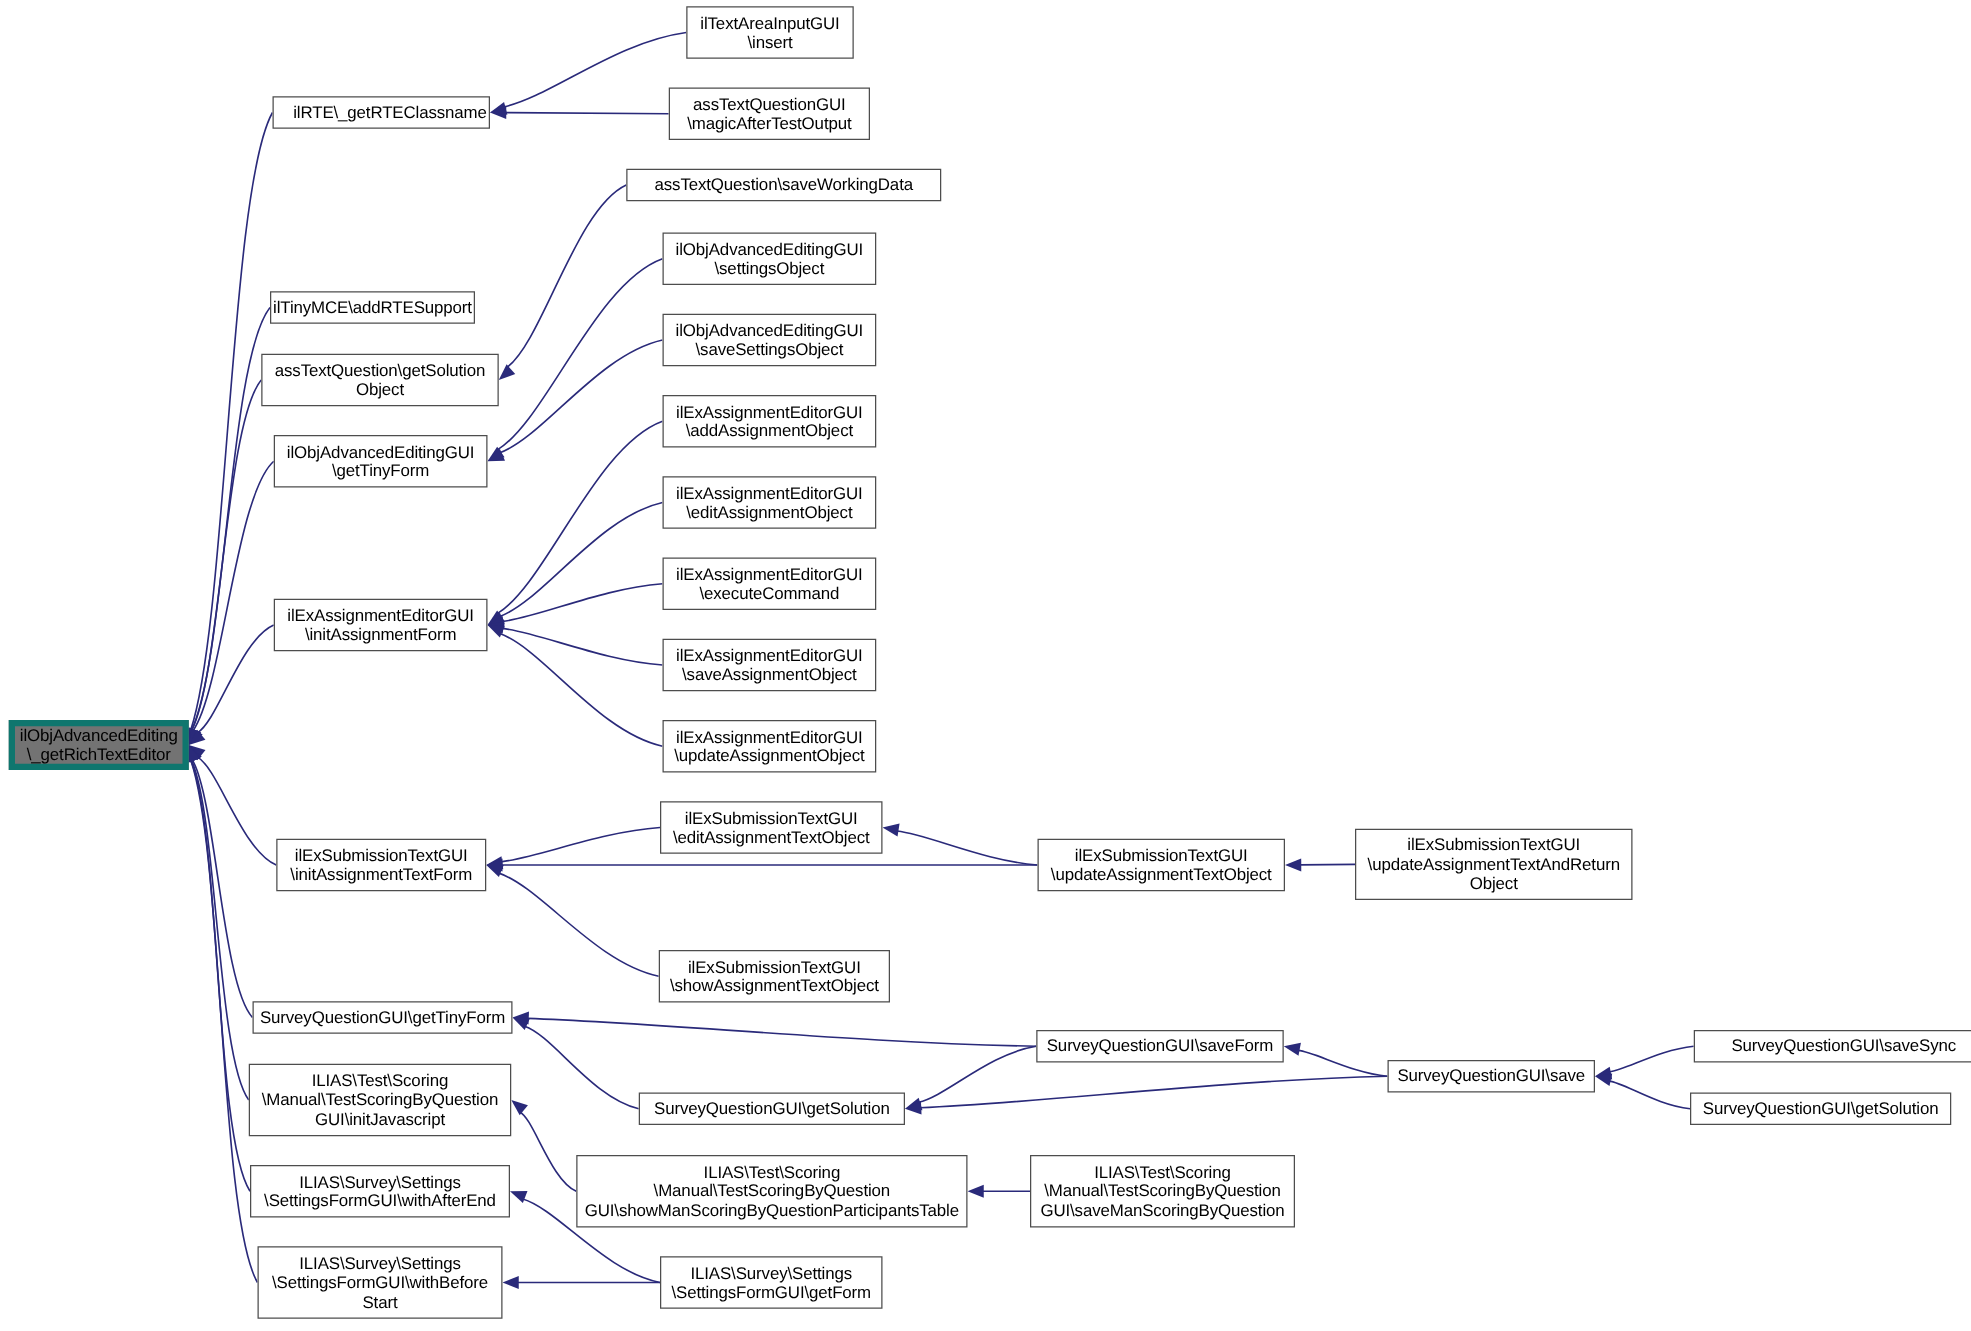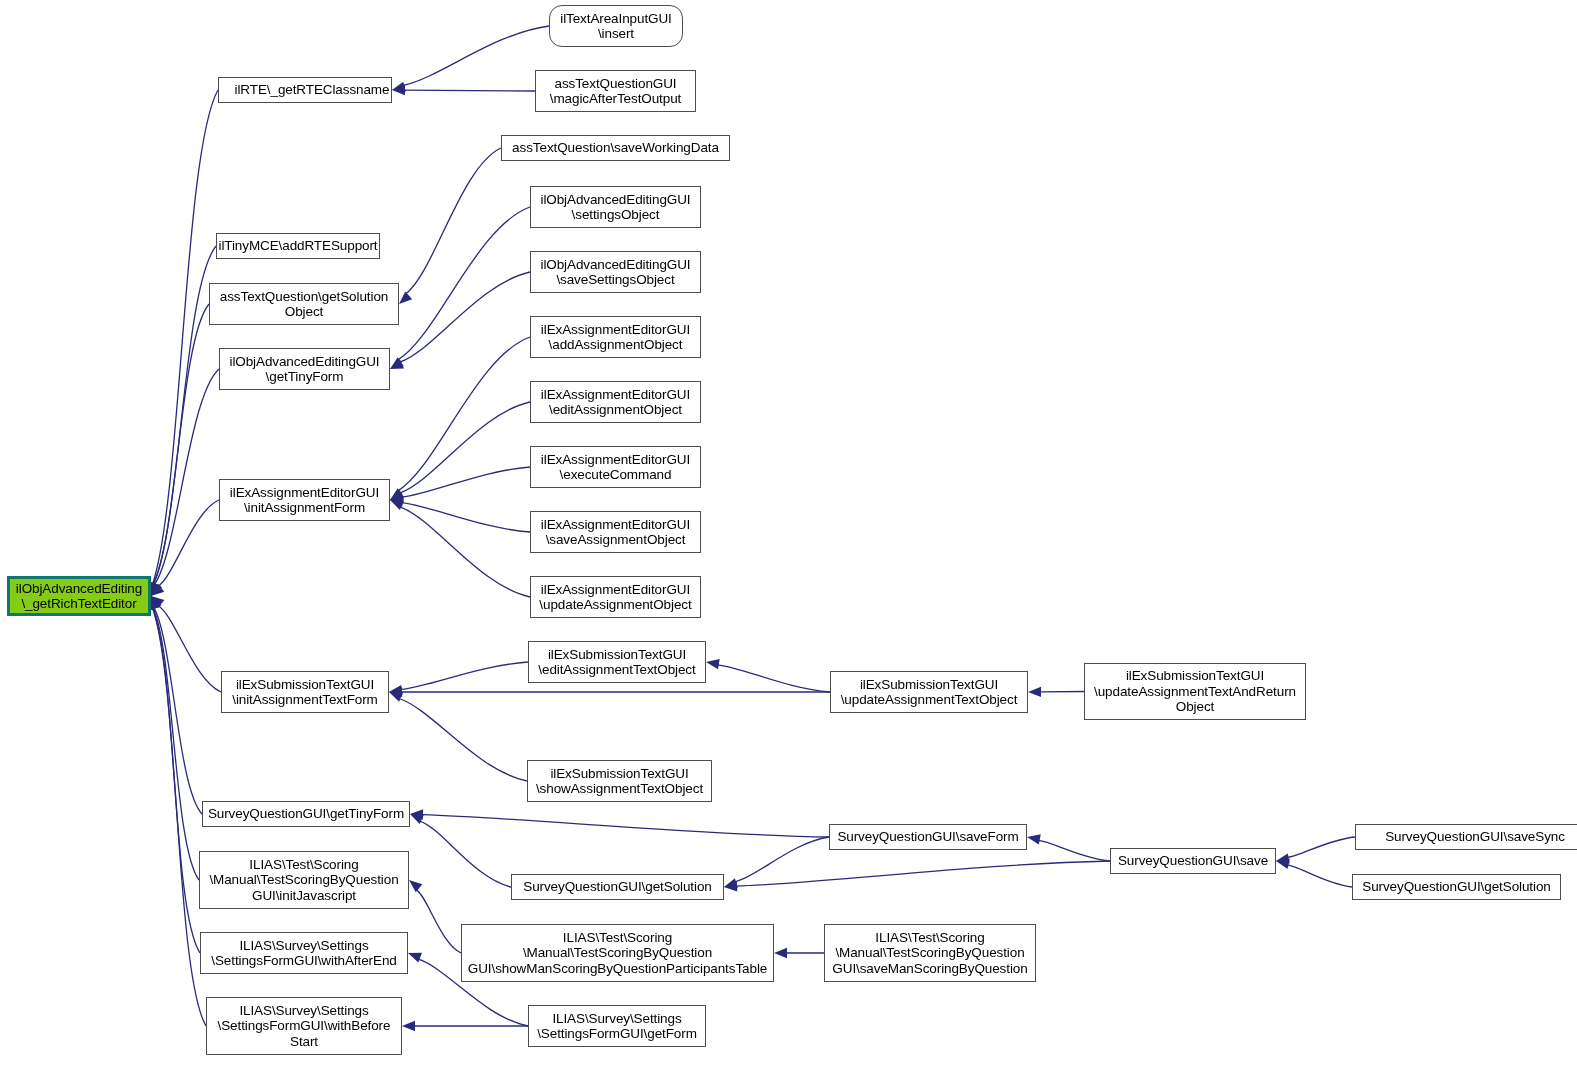--- a/index.html
+++ b/index.html
@@ -4,21 +4,21 @@
 <style>
   html,body{margin:0;padding:0;background:#ffffff;}
   #canvas{position:relative;width:1577px;height:1065px;background:#ffffff;
           font-family:"Liberation Sans", sans-serif;overflow:hidden;}
   svg.edges{position:absolute;left:0;top:0;width:1577px;height:1065px;}
   .node{position:absolute;box-sizing:border-box;background:#ffffff;
         border:1px solid #4d4d4d;display:flex;align-items:center;
         justify-content:center;text-align:center;color:#000000;
         font-size:13.5px;line-height:15.5px;white-space:pre-line;
         letter-spacing:-0.1px;}
-  .node.hl{background:#84cc16;border:3px solid #0f766e;}
+  .node.hl{background:#737373;border:5px solid #0f766e;}
 </style>
 </head>
 <body>
 
 <div id="canvas">
   <svg class="edges" viewBox="0 0 1577 1065" xmlns="http://www.w3.org/2000/svg">
       <path d="M218,90 C183.55,150.72 182.1,494.8 152.5751841983122,584.1038327709557" stroke="#2a2a7a" stroke-width="1.3" fill="none"></path>
       <polygon points="151,596 149.84821999037896,582.0460255550815 159.78938305849405,585.1010667746307" fill="#2a2a7a"></polygon>
       <path d="M549,26 C492.13,33.68 441.02000000000004,77.2 403.11219213542574,85.47018919320223" stroke="#2a2a7a" stroke-width="1.3" fill="none"></path>
       <polygon points="392,90 403.2644975111248,81.68428621092185 405.8920249487994,91.74689519489151" fill="#2a2a7a"></polygon>
@@ -88,25 +88,25 @@
       <polygon points="151,596 159.91241203882777,606.7985606286281 150.00653242216623,609.9661384130256" fill="#2a2a7a"></polygon>
       <path d="M528,1026 C483.81,1017.24 446.19,967.6 418.25203206134233,959.2366528373166" stroke="#2a2a7a" stroke-width="1.3" fill="none"></path>
       <polygon points="408,953 421.99977858343277,952.7850590433251 418.28600584088235,962.4993728130511" fill="#2a2a7a"></polygon>
       <path d="M528,1026 C483.9,1026 439.8,1026 414,1026" stroke="#2a2a7a" stroke-width="1.3" fill="none"></path>
       <polygon points="402,1026 415,1020.8 415,1031.2" fill="#2a2a7a"></polygon>
     </svg>
   <div id="nodes">
       <div class="node hl" style="left: 7px; top: 576px; width: 144px; height: 40px;">ilObjAdvancedEditing
 \_getRichTextEditor</div>
       <div class="node" style="left: 218px; top: 77px; width: 174px; height: 26px; padding-left: 14px;">ilRTE\_getRTEClassname</div>
-      <div class="node" style="left: 549px; top: 5px; width: 134px; height: 42px; border-radius: 13px;">ilTextAreaInputGUI
+      <div class="node" style="left: 549px; top: 5px; width: 134px; height: 42px;">ilTextAreaInputGUI
 \insert</div>
       <div class="node" style="left: 535px; top: 70px; width: 161px; height: 42px;">assTextQuestionGUI
 \magicAfterTestOutput</div>
-      <div class="node" style="left: 501px; top: 135px; width: 229px; height: 26px;">assTextQuestion\saveWorkingData</div>
+      <div class="node" style="left: 501px; top: 135px; width: 252px; height: 26px;">assTextQuestion\saveWorkingData</div>
       <div class="node" style="left: 530px; top: 186px; width: 171px; height: 42px;">ilObjAdvancedEditingGUI
 \settingsObject</div>
       <div class="node" style="left: 530px; top: 251px; width: 171px; height: 42px;">ilObjAdvancedEditingGUI
 \saveSettingsObject</div>
       <div class="node" style="left: 530px; top: 316px; width: 171px; height: 42px;">ilExAssignmentEditorGUI
 \addAssignmentObject</div>
       <div class="node" style="left: 530px; top: 381px; width: 171px; height: 42px;">ilExAssignmentEditorGUI
 \editAssignmentObject</div>
       <div class="node" style="left: 530px; top: 446px; width: 171px; height: 42px;">ilExAssignmentEditorGUI
 \executeCommand</div>

